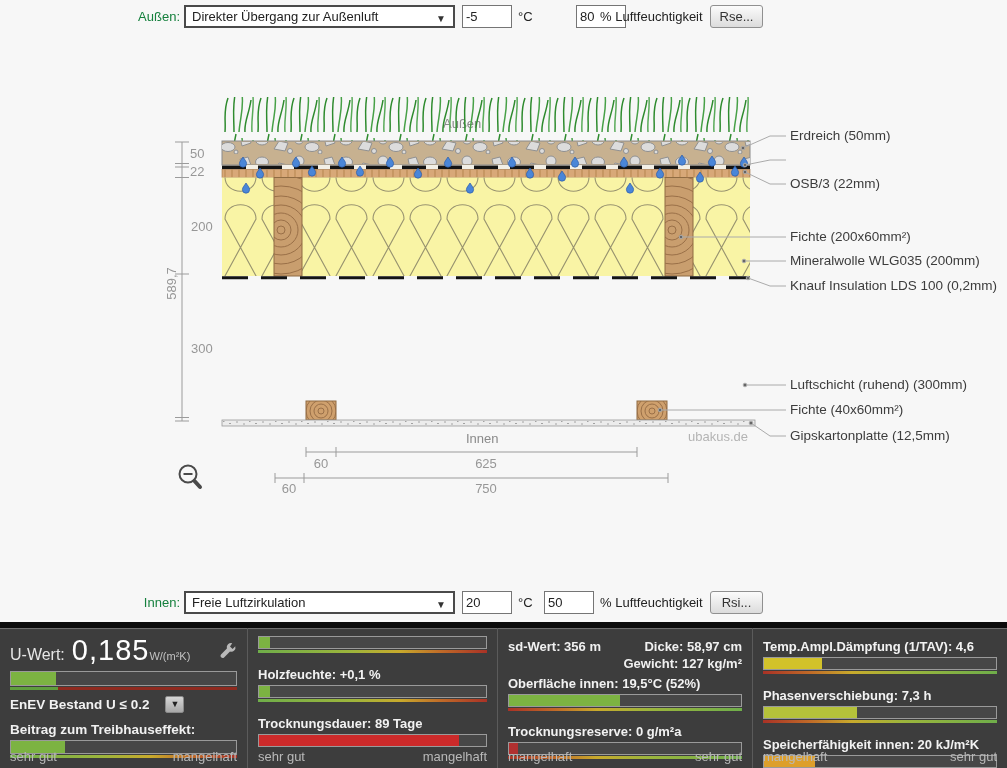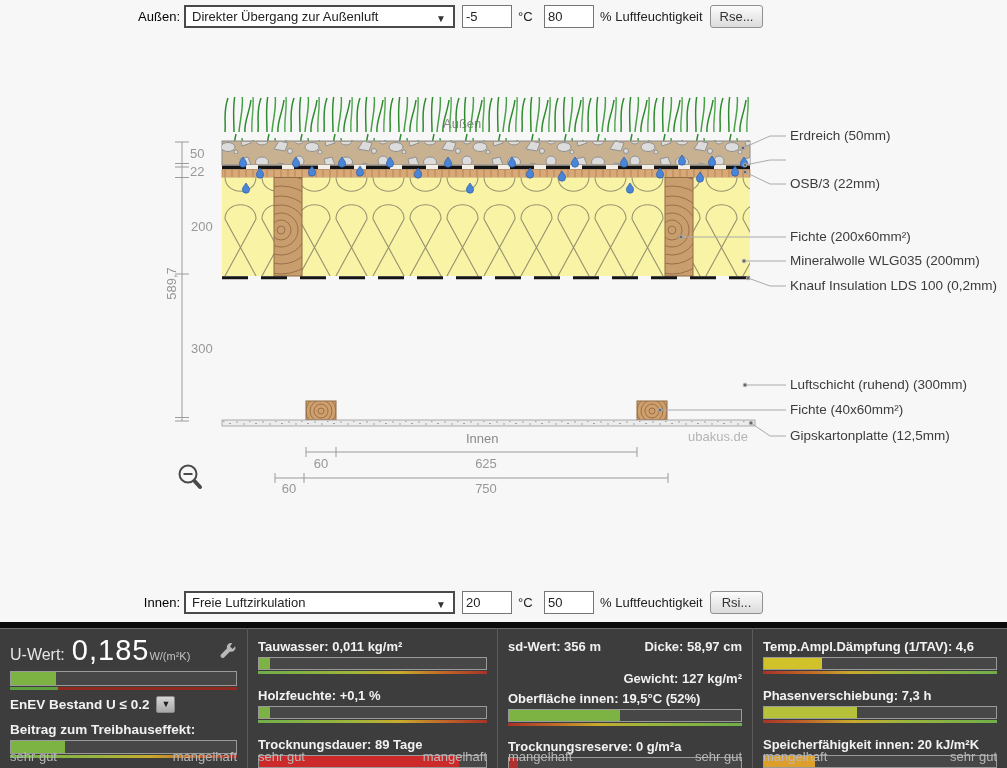--- a/index.html
+++ b/index.html
@@ -2,21 +2,21 @@
 <html><head>
 <meta charset="utf-8">
 <style>
   html,body{margin:0;padding:0;background:#f7f7f7;}
   body{width:1007px;height:768px;position:relative;overflow:hidden;
        font-family:"Liberation Sans",sans-serif;color:#222;}
   .stage{position:absolute;inset:0;}
 
   
   .ctl-row{position:absolute;left:0;width:100%;height:24px;font-size:13px;z-index:5;}
-  .ctl-label{position:absolute;left:96px;width:84px;top:4px;text-align:right;color:#000000;}
+  .ctl-label{position:absolute;left:96px;width:84px;top:4px;text-align:right;color:#15803d;}
   .ctl-select{position:absolute;left:184px;top:0;width:271px;height:23px;background:#fff;
       border:2px solid #4a4a4a;box-sizing:border-box;line-height:19px;padding-left:6px;cursor:pointer;}
   .ctl-select .arr{position:absolute;right:7px;top:2px;font-size:10px;color:#333;}
   .ctl-input{position:absolute;top:0;width:50px;height:23px;box-sizing:border-box;
       border:1px solid #757575;background:#fff;font:13px "Liberation Sans",sans-serif;
       padding:0 3px;color:#222;}
   .ctl-unit{position:absolute;top:4px;color:#222;}
   .ctl-btn{position:absolute;top:0;width:53px;height:23px;border:1px solid #909090;border-radius:3px;
       background:linear-gradient(#fbfbfb,#dcdcdc);font:13px "Liberation Sans",sans-serif;color:#333;cursor:pointer;}
 
@@ -46,43 +46,43 @@
   .scale-split{background:linear-gradient(to right,#5f9e3e 0 21%,#8f2a1f 21%);}
   .scale-good-left{background:linear-gradient(to right,#6fae4a,#9cb53c 40%,#c8aa2c 62%,#c06a28 80%,#a93226);}
   .scale-good-right{background:linear-gradient(to right,#a93226,#c06a28 20%,#c8aa2c 38%,#9cb53c 60%,#6fae4a);}
   .rating{position:absolute;bottom:4px;left:10px;right:10px;display:flex;
       justify-content:space-between;font-size:13px;color:#b9b9b9;}
   .uw-row{display:flex;align-items:baseline;margin-top:1px;}
   .uw-label{font-size:16px;color:#e6e6e6;}
   .uw-value{font-size:29px;color:#fff;margin-left:7px;letter-spacing:1px;}
   .uw-unit{font-size:11px;color:#c2c2c2;}
   .uw-bar{margin-top:4px;height:13px;border:1px solid #9a9a9a;background:#474747;}
-  .enev-row{display:flex;align-items:center;margin-top:6px;gap:7px;}
+  .enev-row{display:flex;align-items:center;margin-top:6px;gap:16px;}
   .enev-text{font-size:13.5px;font-weight:bold;color:#f2f2f2;}
   .mini-btn{width:17px;height:15px;background:linear-gradient(#d6d6d6,#a8a8a8);border:1px solid #8a8a8a;
       border-radius:2px;font-size:9px;color:#222;text-align:center;line-height:15px;cursor:pointer;}
   .tre-label{font-size:13.5px;font-weight:bold;margin-top:9px;}
   .info-row{display:flex;justify-content:space-between;font-size:13px;font-weight:bold;margin-top:6px;}
-  .info-right{text-align:right;font-size:13px;font-weight:bold;margin-top:17px;}
+  .info-right{text-align:right;font-size:13px;font-weight:bold;margin-top:2px;}
   .wrench{margin-left:auto;margin-top:3px;}
 </style>
 </head>
 <body>
 
 <div class="stage">
 
   <div class="ctl-row" style="top:5px;">
     <span class="ctl-label">Außen:</span>
     <div class="ctl-select">
       <span>Direkter Übergang zur Außenluft</span>
       <span class="arr">▼</span>
     </div>
     <input class="ctl-input" style="left: 462px;" value="-5">
     <span class="ctl-unit" style="left:518px;">°C</span>
-    <input class="ctl-input" style="left: 544px;" value="80">
+    <input class="ctl-input" style="left: 576px;" value="80">
     <span class="ctl-unit" style="left:600px;">% Luftfeuchtigkeit</span>
     <button class="ctl-btn" style="left:710px;">Rse...</button>
   </div>
 
   <div class="ctl-row" style="top:591px;">
     <span class="ctl-label">Innen:</span>
     <div class="ctl-select">
       <span>Freie Luftzirkulation</span>
       <span class="arr">▼</span>
     </div>
@@ -341,24 +341,20 @@
         <div class="m-fill" style="width: 24%; background: rgb(124, 179, 66);"></div>
       </div>
       <div class="m-scale scale-good-left"></div>
       <div class="rating">
         <span>sehr gut</span>
         <span>mangelhaft</span>
       </div>
     </div>
 
     <div class="col col2">
-      <div class="m-title">
-        <span>Tauwasser:</span>
-        <span>0,011 kg/m²</span>
-      </div>
       <div class="m-bar">
           <div class="m-fill" style="width: 5%; background: rgb(124, 179, 66);"></div>
         </div>
       <div class="m-scale scale-good-left"></div>
 
       <div class="m-title" style="margin-top:14px;">
         <span>Holzfeuchte:</span>
         <span>+0,1 %</span>
       </div>
       <div class="m-bar">

